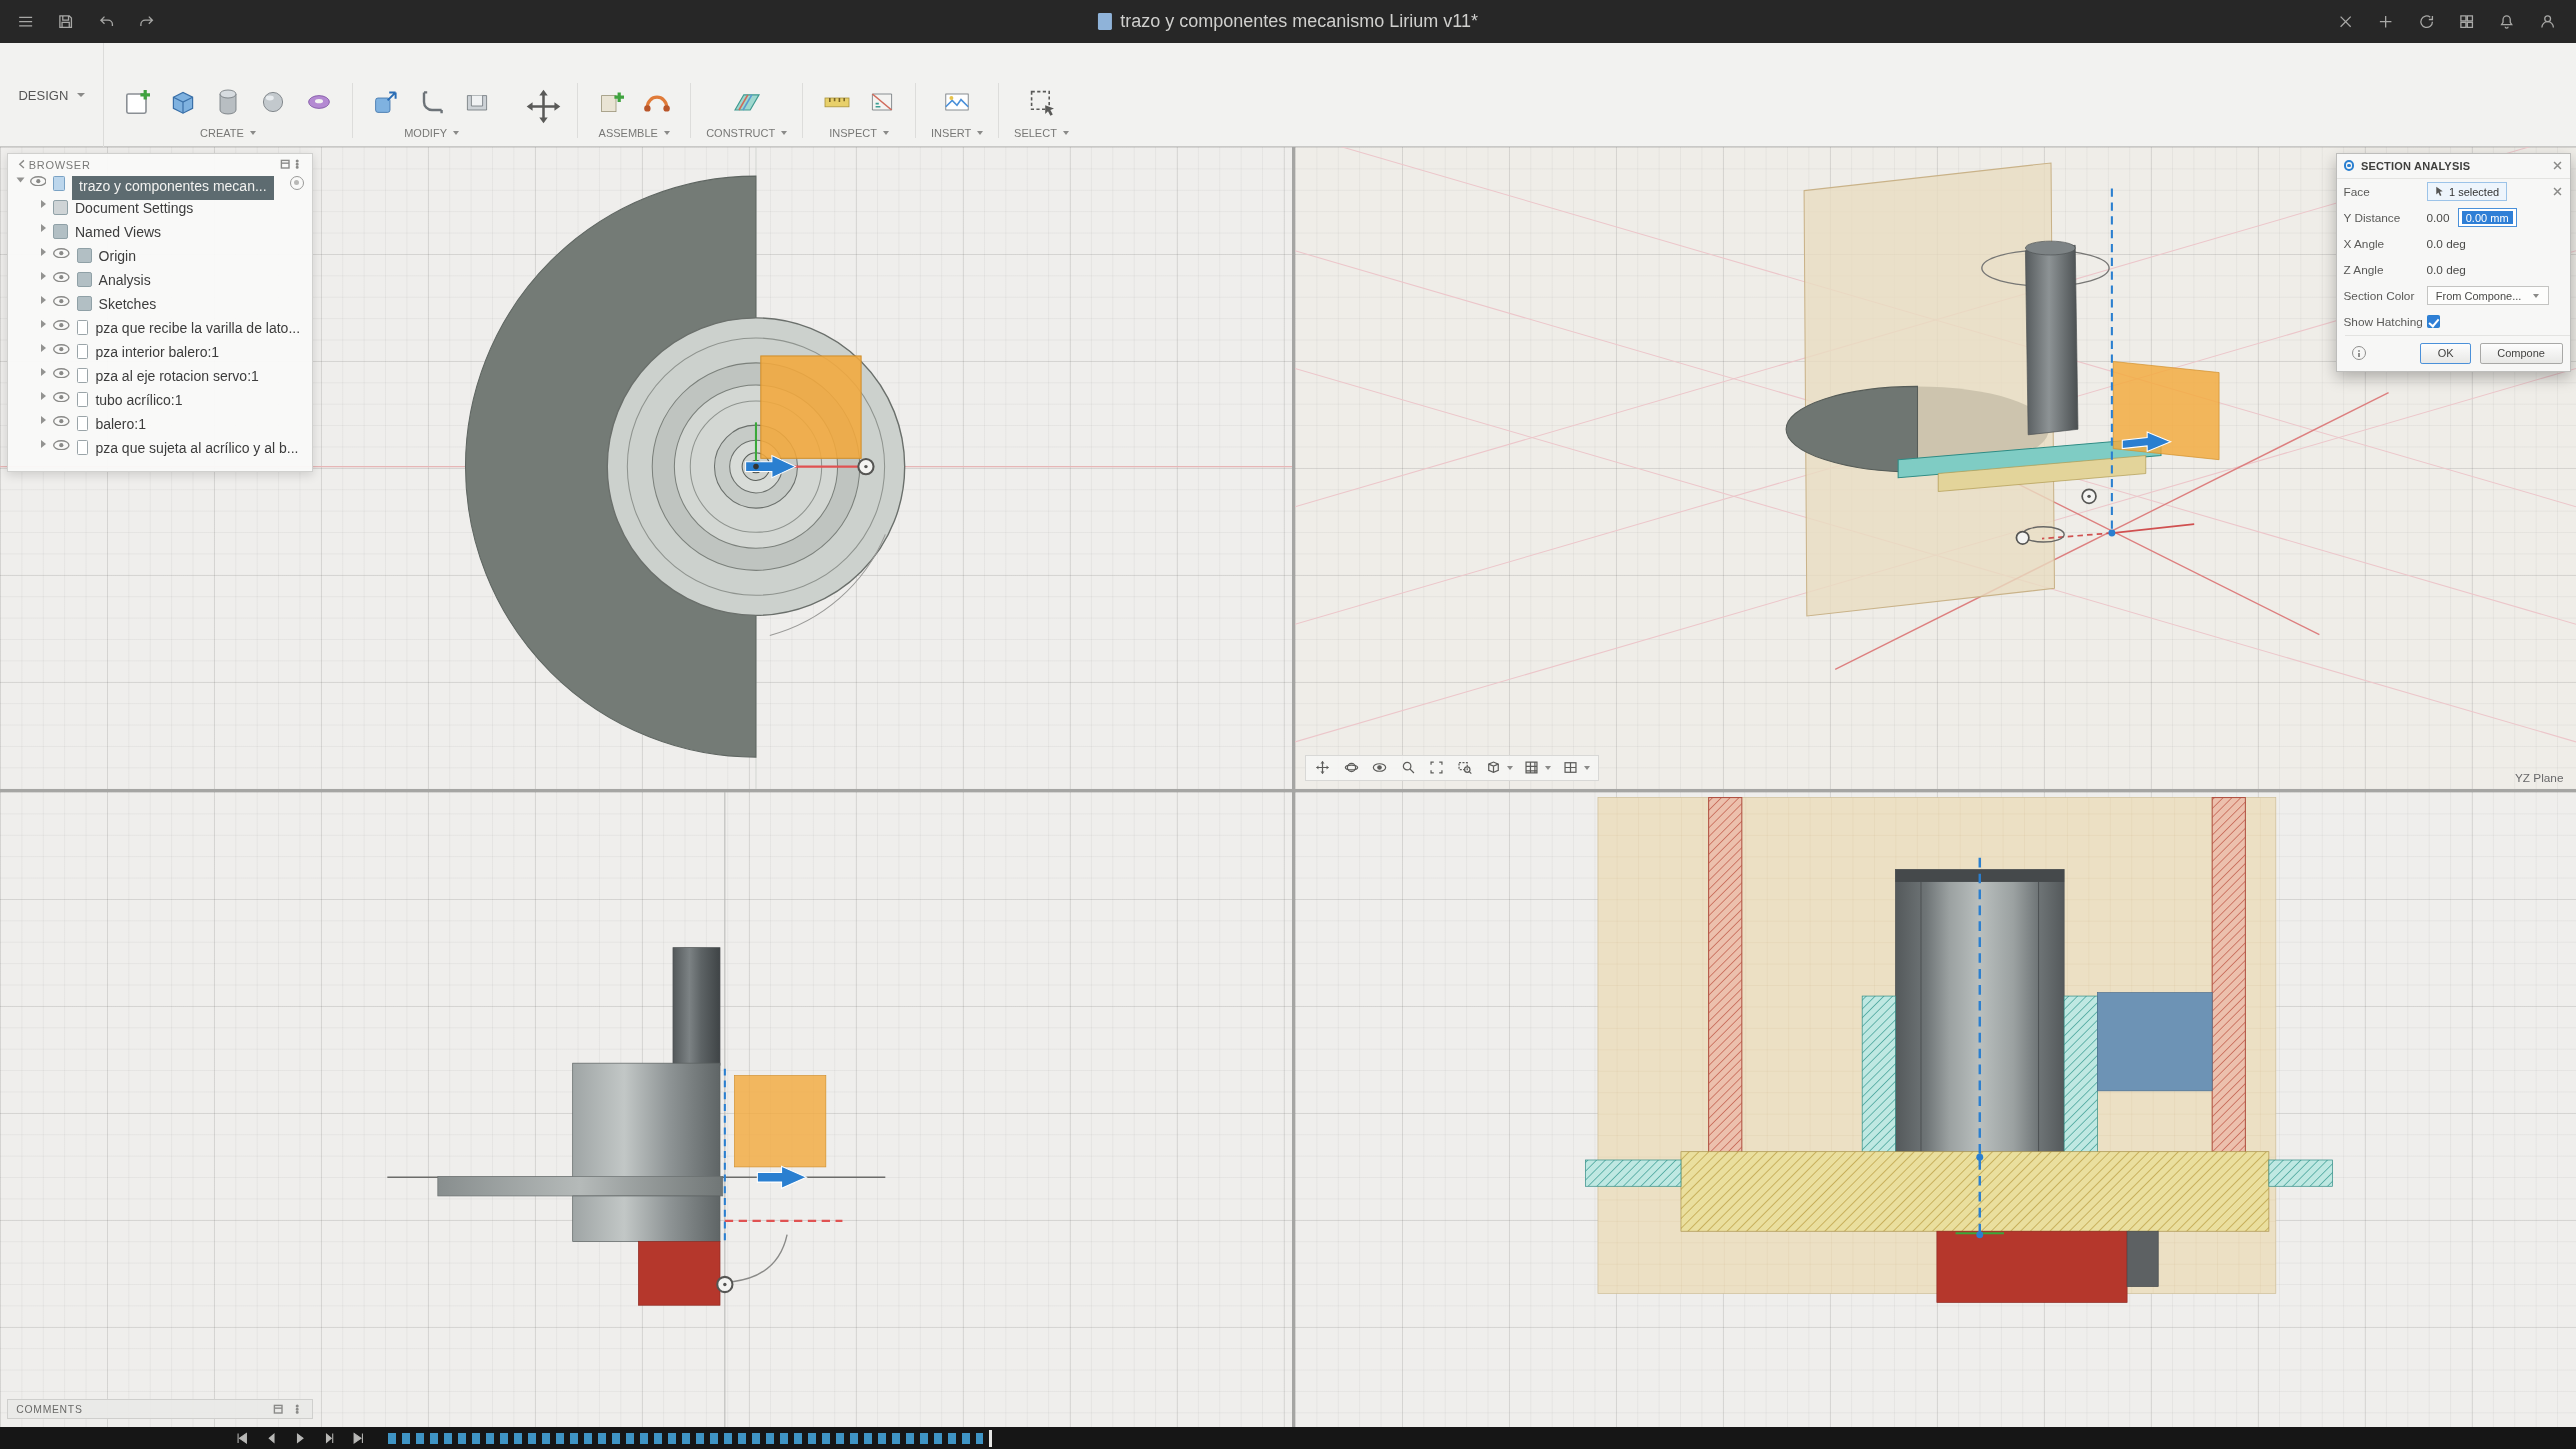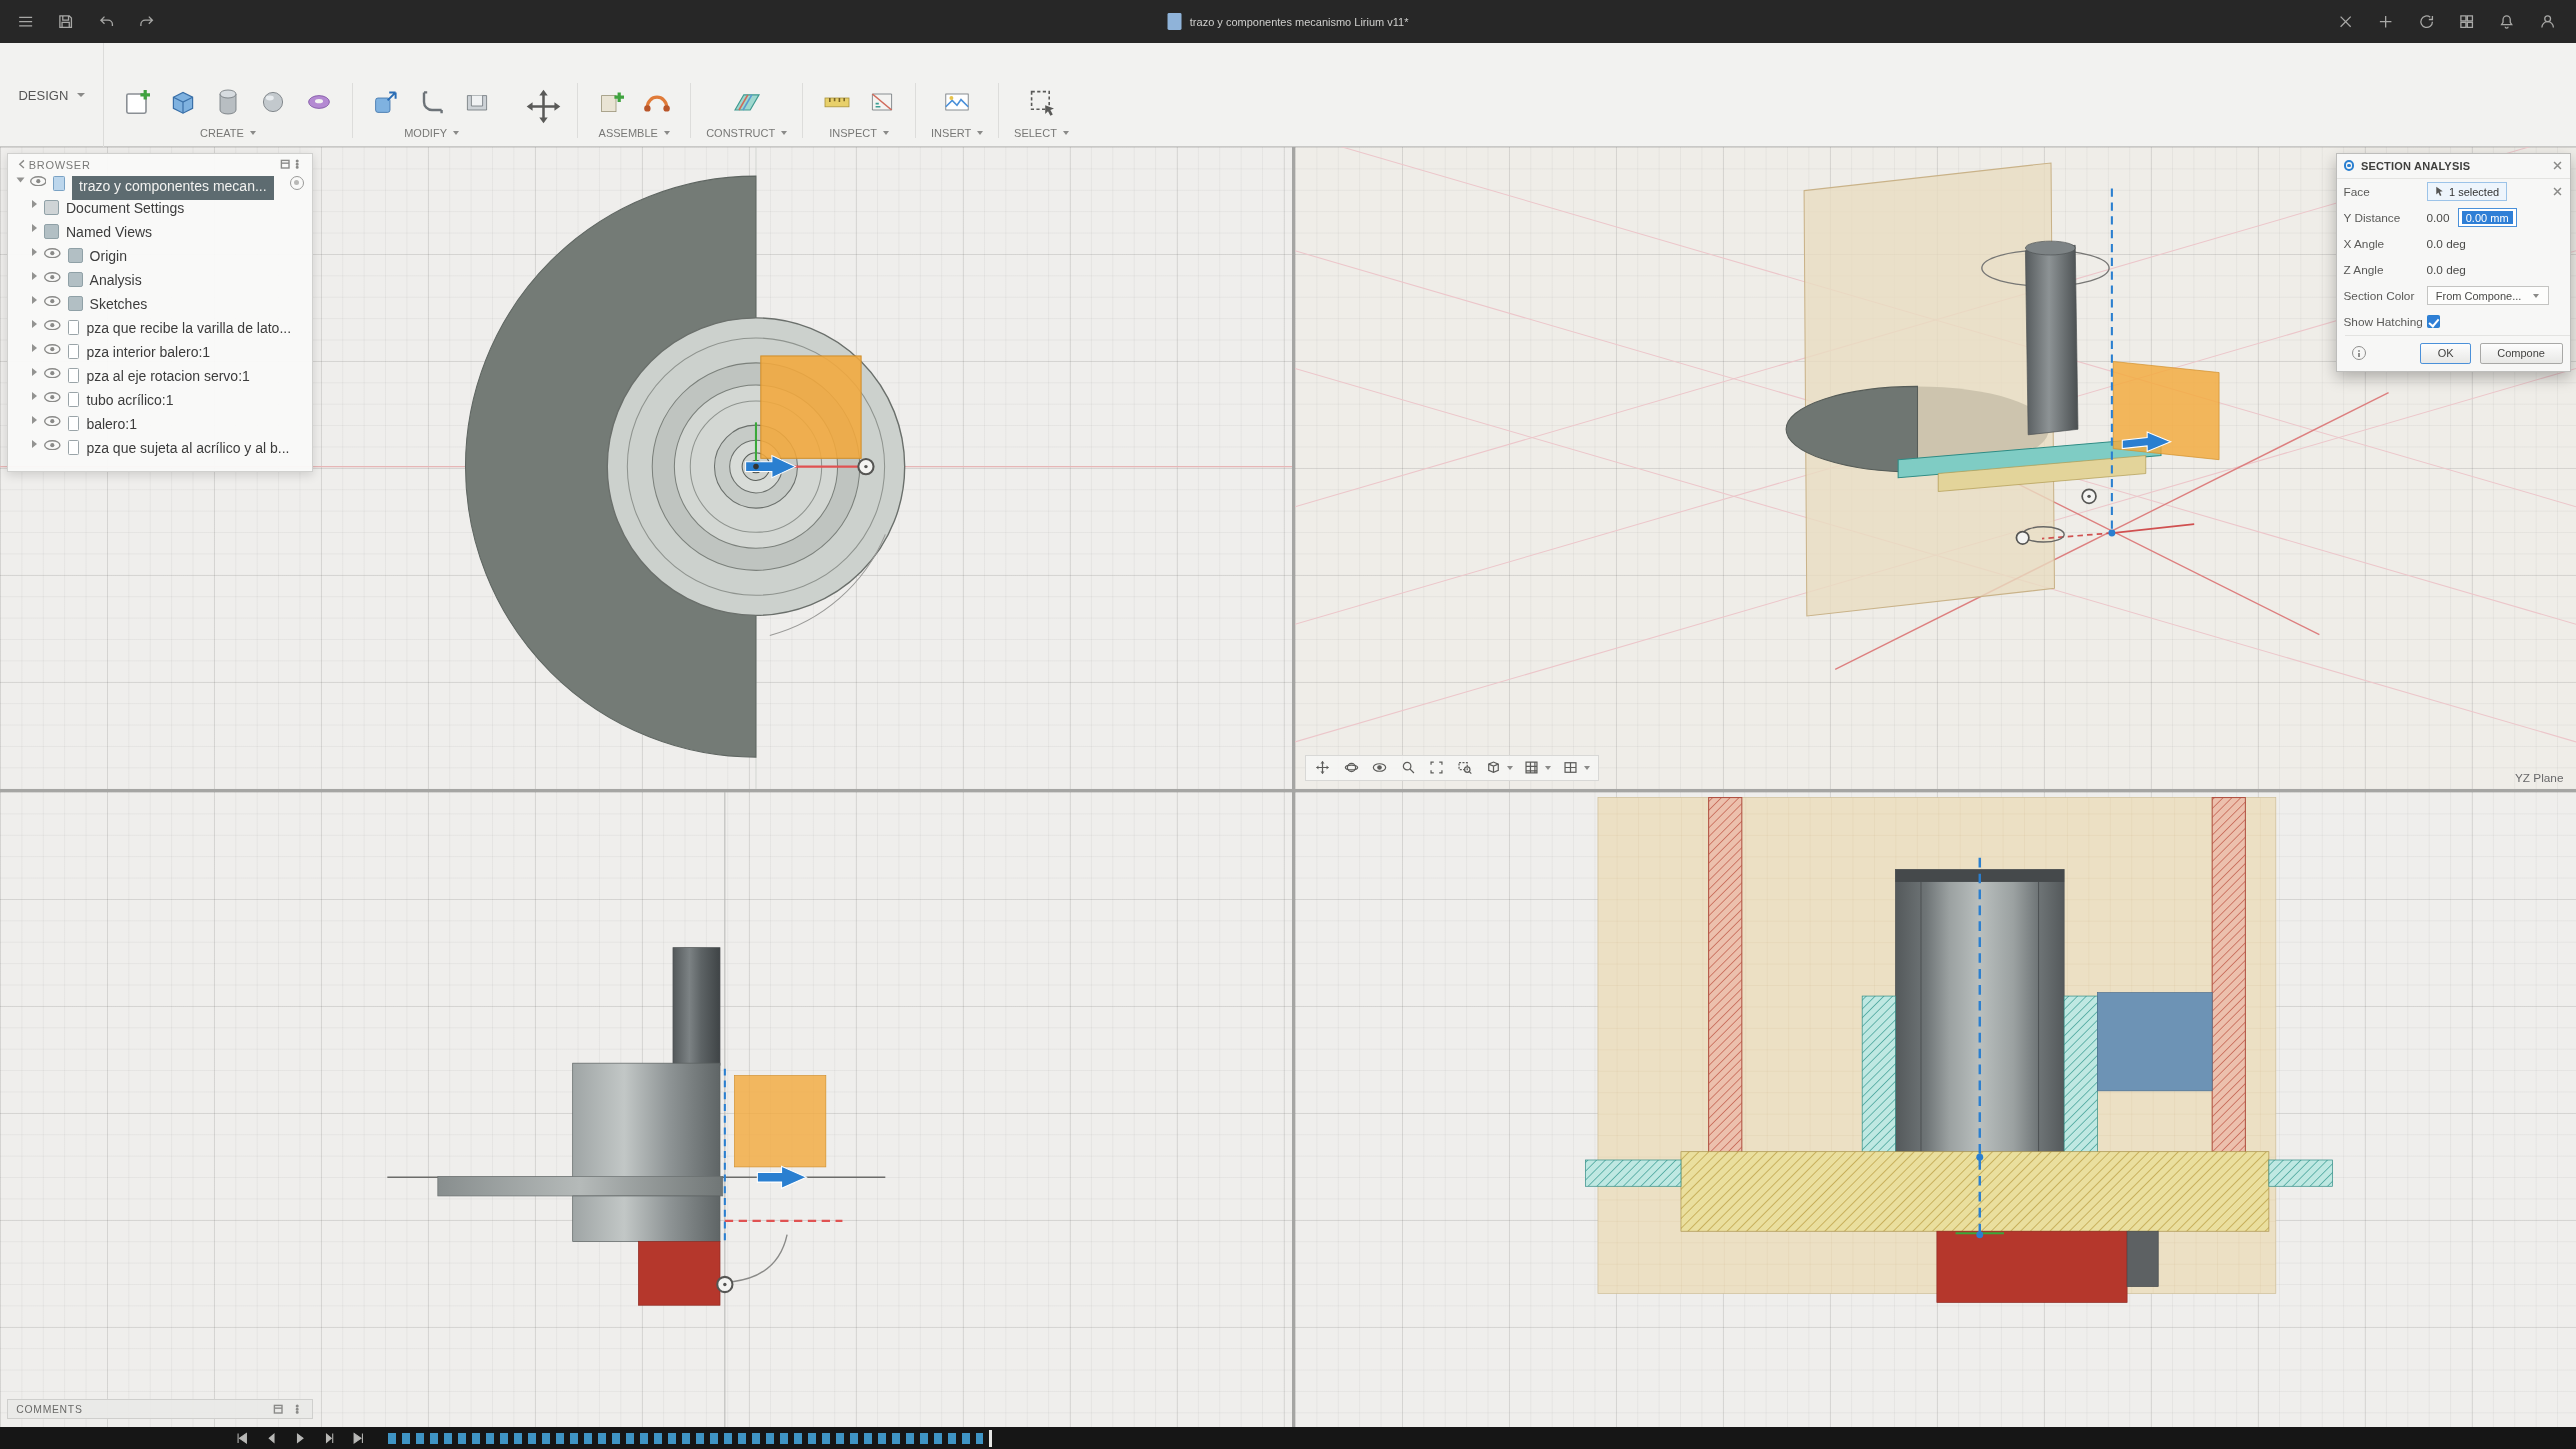--- a/index.html
+++ b/index.html
@@ -4,21 +4,21 @@
 <style>
 *{box-sizing:border-box;margin:0;padding:0}
 body{background:#000;font-family:"Liberation Sans","DejaVu Sans",sans-serif;}
 .screen{position:relative;width:2576px;height:1450px;background:#e9e9e7;overflow:hidden;}
 
 
 .titlebar{position:absolute;top:0;left:0;right:0;height:43px;background:#272727;display:flex;align-items:center;color:#b5b5b5;z-index:50;}
 .tb-left{display:flex;align-items:center;gap:19.4px;padding-left:15px;}
 .tb-ic{width:21px;height:21px;display:flex;align-items:center;justify-content:center;cursor:default;}
 .tb-ic svg{width:17.3px;height:17.3px;stroke:#a8a8a6;fill:none;stroke-width:1.8;}
-.tb-title{position:absolute;left:50%;transform:translateX(-50%);display:flex;align-items:center;gap:8.3px;font-size:11px;color:#cfcfcd;white-space:nowrap;}
+.tb-title{position:absolute;left:50%;transform:translateX(-50%);display:flex;align-items:center;gap:8.3px;font-size:18px;color:#cfcfcd;white-space:nowrap;}
 .tb-doc{width:14px;height:16.6px;background:#8fb3d9;border-radius:1.4px;}
 .tb-right{margin-left:auto;display:flex;align-items:center;gap:19.4px;padding-right:18px;}
 
 
 .toolbar{position:absolute;top:43px;left:0;right:0;height:104px;background:#f2f2f0;border-bottom:0.7px solid #c9c9c7;z-index:40;}
 .design-btn{position:absolute;left:0;top:0;width:104px;height:104px;display:flex;align-items:center;justify-content:center;gap:8.3px;font-size:13px;color:#555;border-right:0.7px solid #dcdcda;cursor:pointer;}
 .tab-row{position:absolute;left:104px;top:0;right:0;height:32px;display:flex;align-items:stretch;padding-left:15px;}
 .tab{display:flex;align-items:center;padding:0 21px;font-size:12.5px;color:#6d6d6b;letter-spacing:0.3px;cursor:pointer;}
 .tab.active{background:#fbfbfa;color:#3f3f3d;box-shadow:inset 0 -2.8px 0 #4a90d9;}
 .tools-row{position:absolute;left:104px;top:32px;right:0;bottom:0;display:flex;align-items:stretch;}
@@ -49,21 +49,21 @@
 .div-h{position:absolute;left:0;top:642px;width:2576px;height:2.8px;background:#a5a5a3;cursor:row-resize;}
 
 
 .browser{position:absolute;left:7px;top:5.5px;width:306px;background:rgba(250,250,249,.94);border:0.7px solid #d0d0ce;box-shadow:0 2.8px 9.7px rgba(0,0,0,.14);z-index:30;}
 .panel-head{height:22px;display:flex;align-items:center;padding:0 8.3px;font-size:11px;letter-spacing:0.7px;color:#7a7a78;}
 .panel-head .spacer{flex:1}
 .mini-ic{width:12.5px;height:12.5px;display:flex;align-items:center;justify-content:center;cursor:pointer;}
 .mini-ic svg{width:10.4px;height:10.4px;stroke:#8a8a88;fill:none;stroke-width:2;}
 .tree{padding:0 0 7px;}
 .trow{height:24px;display:flex;gap:7px;padding-left:9.7px;font-size:14px;color:#3c3c3c;white-space:nowrap;overflow:hidden;cursor:default;}
-.trow.l2{padding-left:24px;}
+.trow.l2{padding-left:33px;}
 .exp{width:0;height:0;border-top:4.8px solid transparent;border-bottom:4.8px solid transparent;border-left:5.5px solid #939391;flex:none;cursor:pointer;}
 .exp.open{transform:rotate(90deg);}
 .eye{width:16.6px;height:10.4px;flex:none;cursor:pointer;}
 .typeic{width:15px;height:15px;border-radius:2.1px;background:#b2bfc4;border:0.7px solid #8fa0a6;flex:none;}
 .typeic.gear{background:#cfd4d6;}
 .doc{width:11.8px;height:15px;background:#fff;border:0.7px solid #9aa4a8;border-radius:1.4px;flex:none;}
 .doc.blue{background:#bcd6ec;border-color:#7aa2c4;}
 .root-label{background:#5d6b70;color:#f2f2f0;padding:2.1px 7px;font-size:14px;cursor:pointer;}
 .activate{width:14px;height:14px;border-radius:50%;border:1.4px solid #9a9a98;margin-left:auto;margin-right:8.3px;position:relative;flex:none;cursor:pointer;}
 .activate::after{content:"";position:absolute;left:50%;top:50%;width:5.5px;height:5.5px;margin:-2.8px;border-radius:50%;background:#b8b8b6;}

